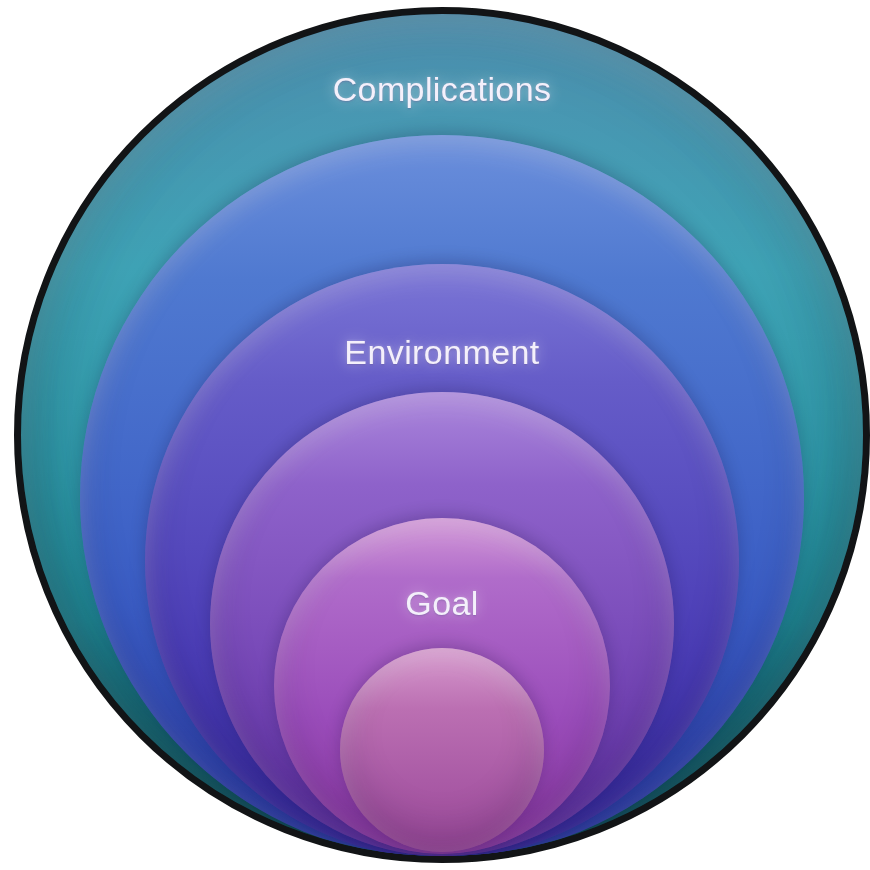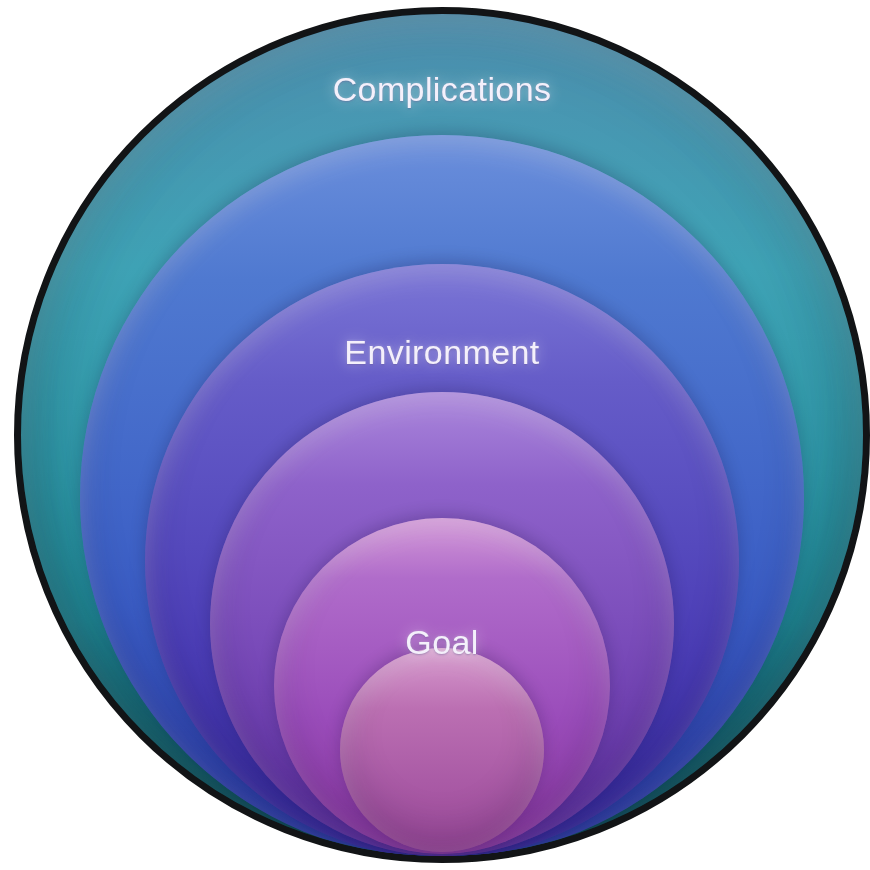--- a/index.html
+++ b/index.html
@@ -52,21 +52,21 @@
     letter-spacing: 0.4px;
     text-shadow: 0 1px 2px rgba(55,35,110,0.35),
                  0 0 14px rgba(255,255,255,0.50),
                  0 0 3px rgba(255,255,255,0.35);
     user-select: none;
   }
   .l0 { top: 56px;  }
   .l1 { top: 183px; }
   .l2 { top: 311px; margin-top: 8px; }
   .l3 { top: 438px; }
-  .l4 { top: 570px; margin-top: 39px; }
+  .l4 { top: 570px; }
   .l5 { top: 716px; }
 </style>
 </head>
 <body style="background: rgb(255, 255, 255);">
 
 <div class="stage">
   <div class="ring r0" style="background-image: linear-gradient(rgb(78, 144, 176) 0%, rgb(63, 163, 182) 30%, rgb(35, 145, 159) 72%, rgb(15, 86, 98) 100%); border-color: rgb(18, 20, 22);">
 
     <div class="ring r1" style="background-image: linear-gradient(rgb(107, 143, 220) 0%, rgb(79, 121, 208) 20%, rgb(58, 92, 196) 65%, rgb(43, 58, 166) 100%);"></div>
     <div class="ring r2" style="background-image: linear-gradient(rgb(123, 118, 214) 0%, rgb(101, 92, 200) 20%, rgb(75, 61, 182) 65%, rgb(52, 40, 156) 100%);"></div>

